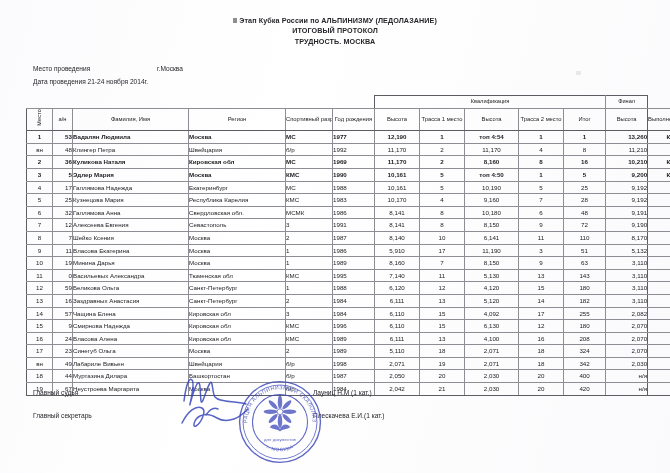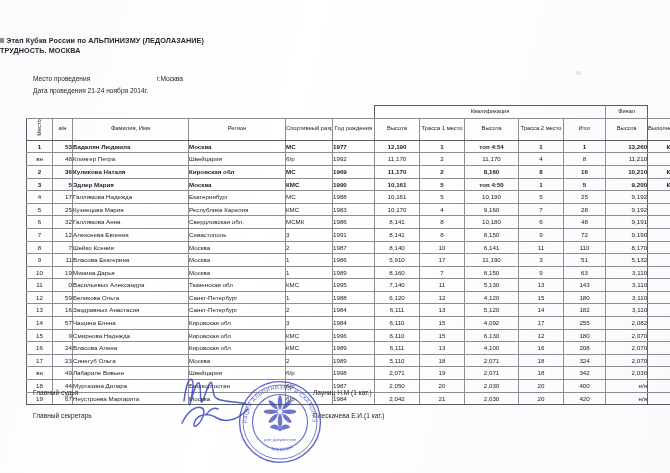--- a/index.html
+++ b/index.html
@@ -17,22 +17,22 @@
   }
   .page {
     position: relative;
     width: 670px;
     height: 473px;
     background: linear-gradient(105deg, #fbfbfd 0%, #ffffff 40%, #fafafc 100%);
   }
 
   
   .titles {
-    padding-top: 36px;
-    text-align: left;
+    padding-top: 16px;
+    text-align: center;
     line-height: 1.45;
   }
   .title-line {
     font-size: 7.2px;
     font-weight: bold;
     letter-spacing: .1px;
     color: #26262b;
   }
 
   
@@ -156,20 +156,21 @@
     opacity: .55;
   }
 </style>
 </head>
 <body>
 
 <div class="page">
 
   <div class="titles">
     <div class="title-line">II Этап Кубка России по АЛЬПИНИЗМУ (ЛЕДОЛАЗАНИЕ)</div>
+    <div class="title-line">ИТОГОВЫЙ ПРОТОКОЛ</div>
     <div class="title-line">ТРУДНОСТЬ. МОСКВА</div>
   </div>
 
   <div class="artifact"></div>
 
   <div class="meta">
     <div class="meta-row">
       <div class="meta-label">Место проведения</div>
       <div class="meta-value">г.Москва</div>
     </div>

